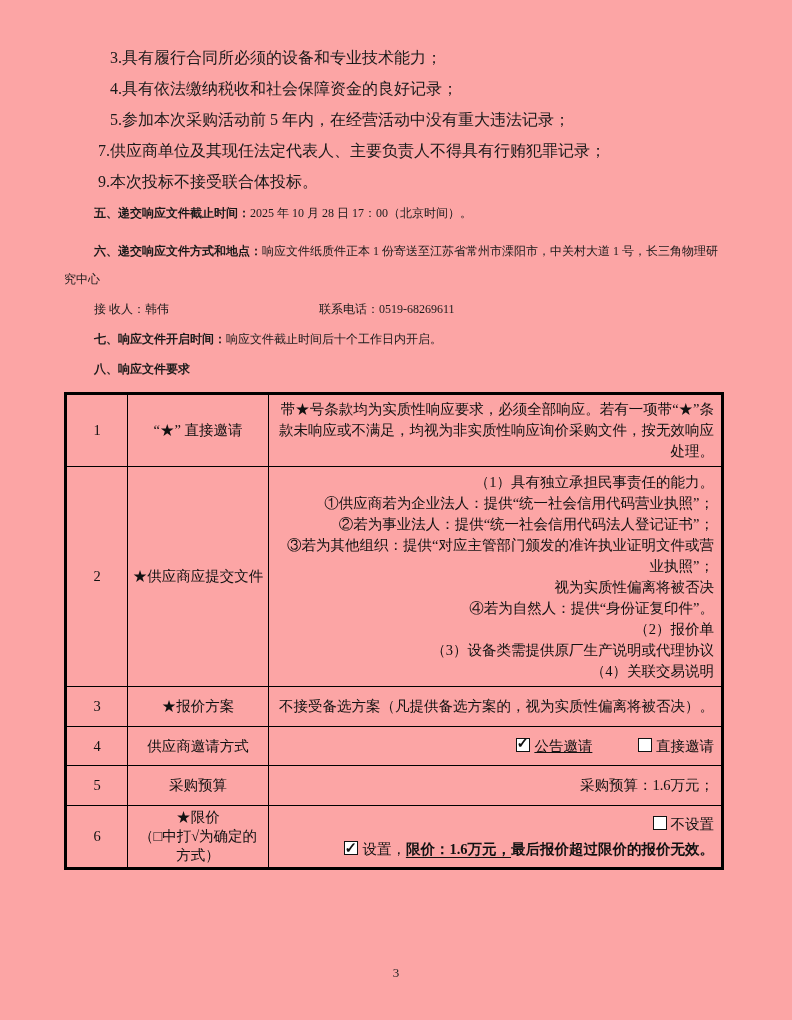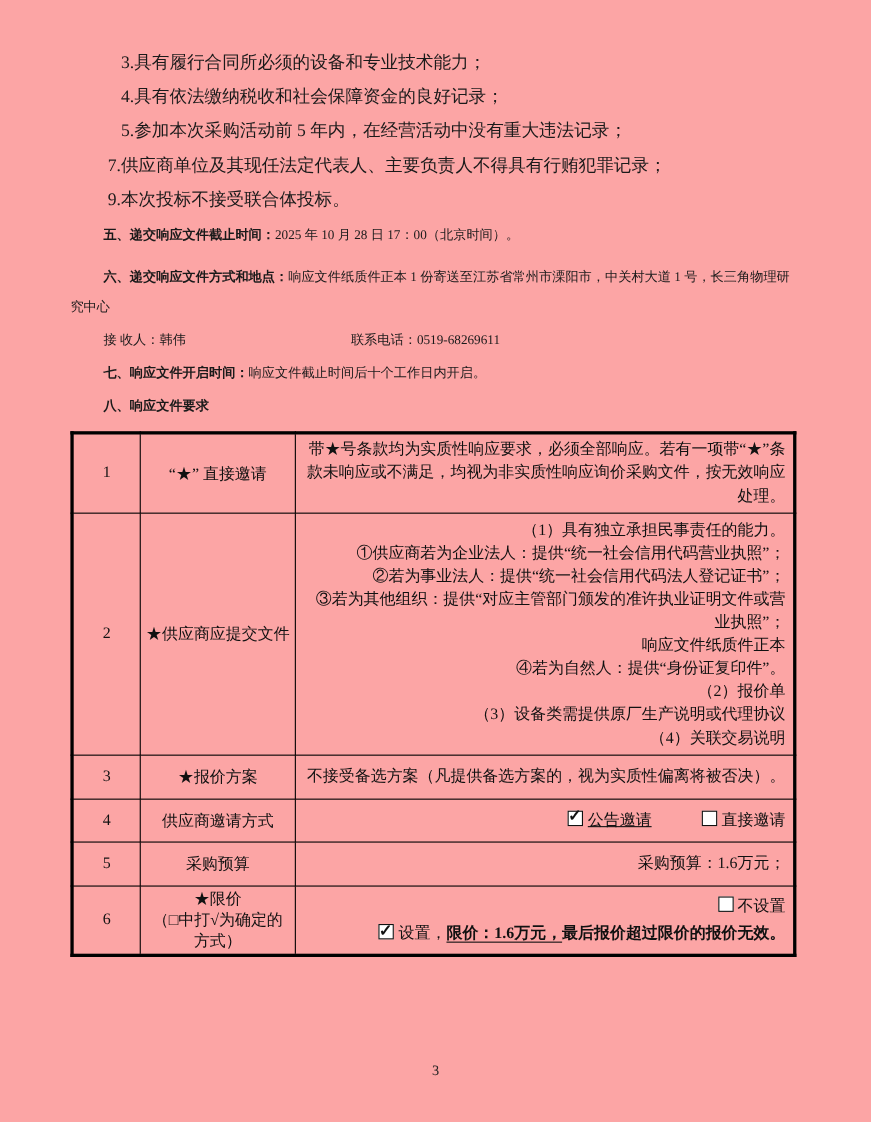--- a/index.html
+++ b/index.html
@@ -110,21 +110,21 @@
         <td class="desc">带★号条款均为实质性响应要求，必须全部响应。若有一项带“★”条款未响应或不满足，均视为非实质性响应询价采购文件，按无效响应处理。</td>
       </tr>
       <tr class="r2">
         <td class="c">2</td>
         <td class="c">★供应商应提交文件</td>
         <td class="desc">
           <div class="line">（1）具有独立承担民事责任的能力。</div>
           <div class="line">①供应商若为企业法人：提供“统一社会信用代码营业执照”；</div>
           <div class="line">②若为事业法人：提供“统一社会信用代码法人登记证书”；</div>
           <div class="line">③若为其他组织：提供“对应主管部门颁发的准许执业证明文件或营业执照”；</div>
-          <div class="line pad">响应文件纸质件正本</div>
+          <div class="line pad">视为实质性偏离将被否决</div>
           <div class="line">④若为自然人：提供“身份证复印件”。</div>
           <div class="line">（2）报价单</div>
           <div class="line">（3）设备类需提供原厂生产说明或代理协议</div>
           <div class="line">（4）关联交易说明</div>
         </td>
       </tr>
       <tr class="r3">
         <td class="c">3</td>
         <td class="c">★报价方案</td>
         <td class="desc">不接受备选方案（凡提供备选方案的，视为实质性偏离将被否决）。</td>

